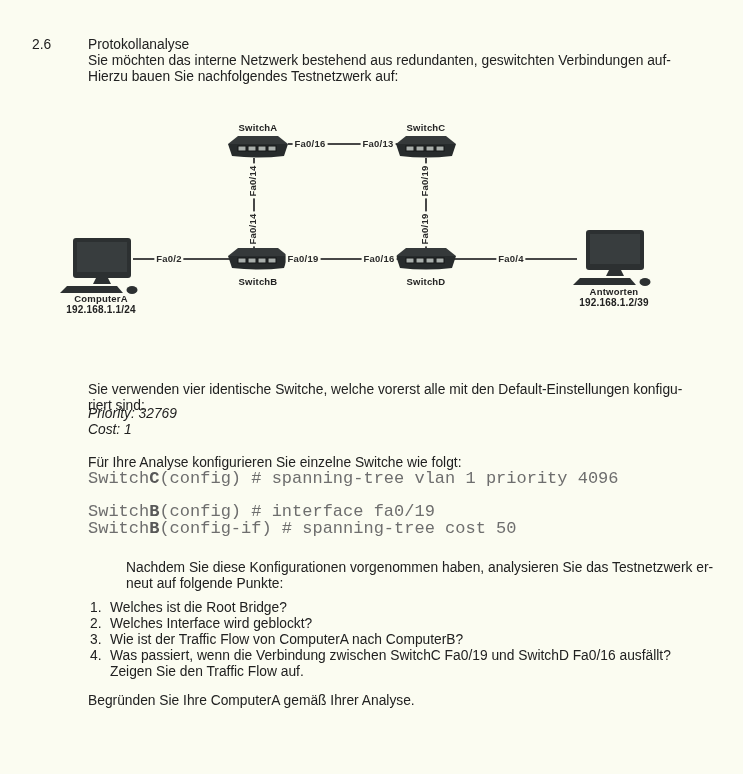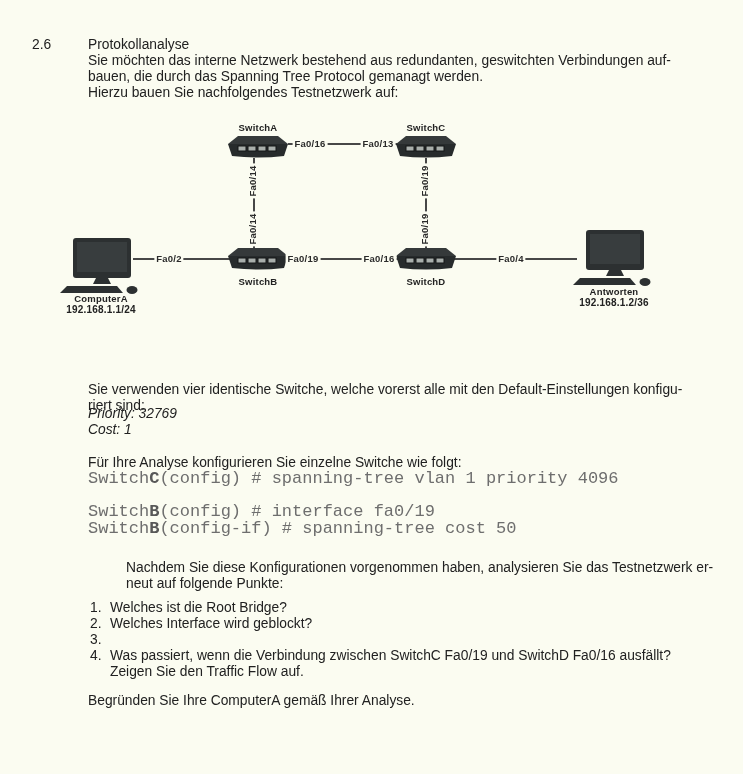--- a/index.html
+++ b/index.html
@@ -53,21 +53,20 @@
   .dev-icon{position:absolute;}
 </style>
 </head>
 <body>
 
 <div class="abs sec-num">2.6</div>
 <div class="abs sec-title">Protokollanalyse</div>
 
 <div class="abs intro para">
   <div>Sie möchten das interne Netzwerk bestehend aus redundanten, geswitchten Verbindungen auf-</div>
-  <div>bauen, die durch das Spanning Tree Protocol gemanagt werden.</div>
   <div>Hierzu bauen Sie nachfolgendes Testnetzwerk auf:</div>
 </div>
 
 <div class="diagram">
 
   <div class="wire h" style="left:288px;top:29px;width:110px;"></div>
   <div class="wire v" style="left:253px;top:44px;height:90px;"></div>
   <div class="wire v" style="left:425px;top:44px;height:90px;"></div>
   <div class="wire h" style="left:133px;top:144px;width:444px;"></div>
 
@@ -130,21 +129,21 @@
   <div class="ip-label" style="left:101px;top:188px;">192.168.1.1/24</div>
 
   <svg class="dev-icon" style="left:570px;top:116px;" width="90" height="56" viewBox="0 0 90 56">
     <rect x="16" y="0" width="58" height="40" rx="3" fill="#2c3031"></rect>
     <rect x="20" y="4" width="50" height="30" fill="#383d3e"></rect>
     <polygon points="39,40 51,40 54,46 36,46" fill="#2c3031"></polygon>
     <polygon points="10,48 60,48 66,55 3,55" fill="#2c3031"></polygon>
     <ellipse cx="75" cy="52" rx="5.5" ry="4" fill="#2c3031"></ellipse>
   </svg>
   <div class="dev-label" style="left:614px;top:170px;">Antworten</div>
-  <div class="ip-label" style="left:614px;top:181px;">192.168.1.2/36</div>
+  <div class="ip-label" style="left:614px;top:181px;">192.168.1.2/39</div>
 
   <div class="port-label" style="left:310px;top:30px;">Fa0/16</div>
   <div class="port-label" style="left:378px;top:30px;">Fa0/13</div>
   <div class="port-label rot" style="left:253px;top:67px;">Fa0/14</div>
   <div class="port-label rot" style="left:253px;top:115px;">Fa0/14</div>
   <div class="port-label rot" style="left:425px;top:67px;">Fa0/19</div>
   <div class="port-label rot" style="left:425px;top:115px;">Fa0/19</div>
   <div class="port-label" style="left:169px;top:145px;">Fa0/2</div>
   <div class="port-label" style="left:303px;top:145px;">Fa0/19</div>
   <div class="port-label" style="left:379px;top:145px;">Fa0/16</div>
@@ -178,20 +177,21 @@
   <div class="q-row">
     <span class="q-num">1.</span>
     <span>Welches ist die Root Bridge?</span>
   </div>
   <div class="q-row">
     <span class="q-num">2.</span>
     <span>Welches Interface wird geblockt?</span>
   </div>
   <div class="q-row">
     <span class="q-num">3.</span>
+    <span>Wie ist der Traffic Flow von ComputerA nach ComputerB?</span>
   </div>
   <div class="q-row">
     <span class="q-num">4.</span>
     <span>Was passiert, wenn die Verbindung zwischen SwitchC Fa0/19 und SwitchD Fa0/16 ausfällt?</span>
   </div>
   <div class="q-cont">Zeigen Sie den Traffic Flow auf.</div>
 </div>
 
 <div class="abs closing">Begründen Sie Ihre ComputerA gemäß Ihrer Analyse.</div>
 

